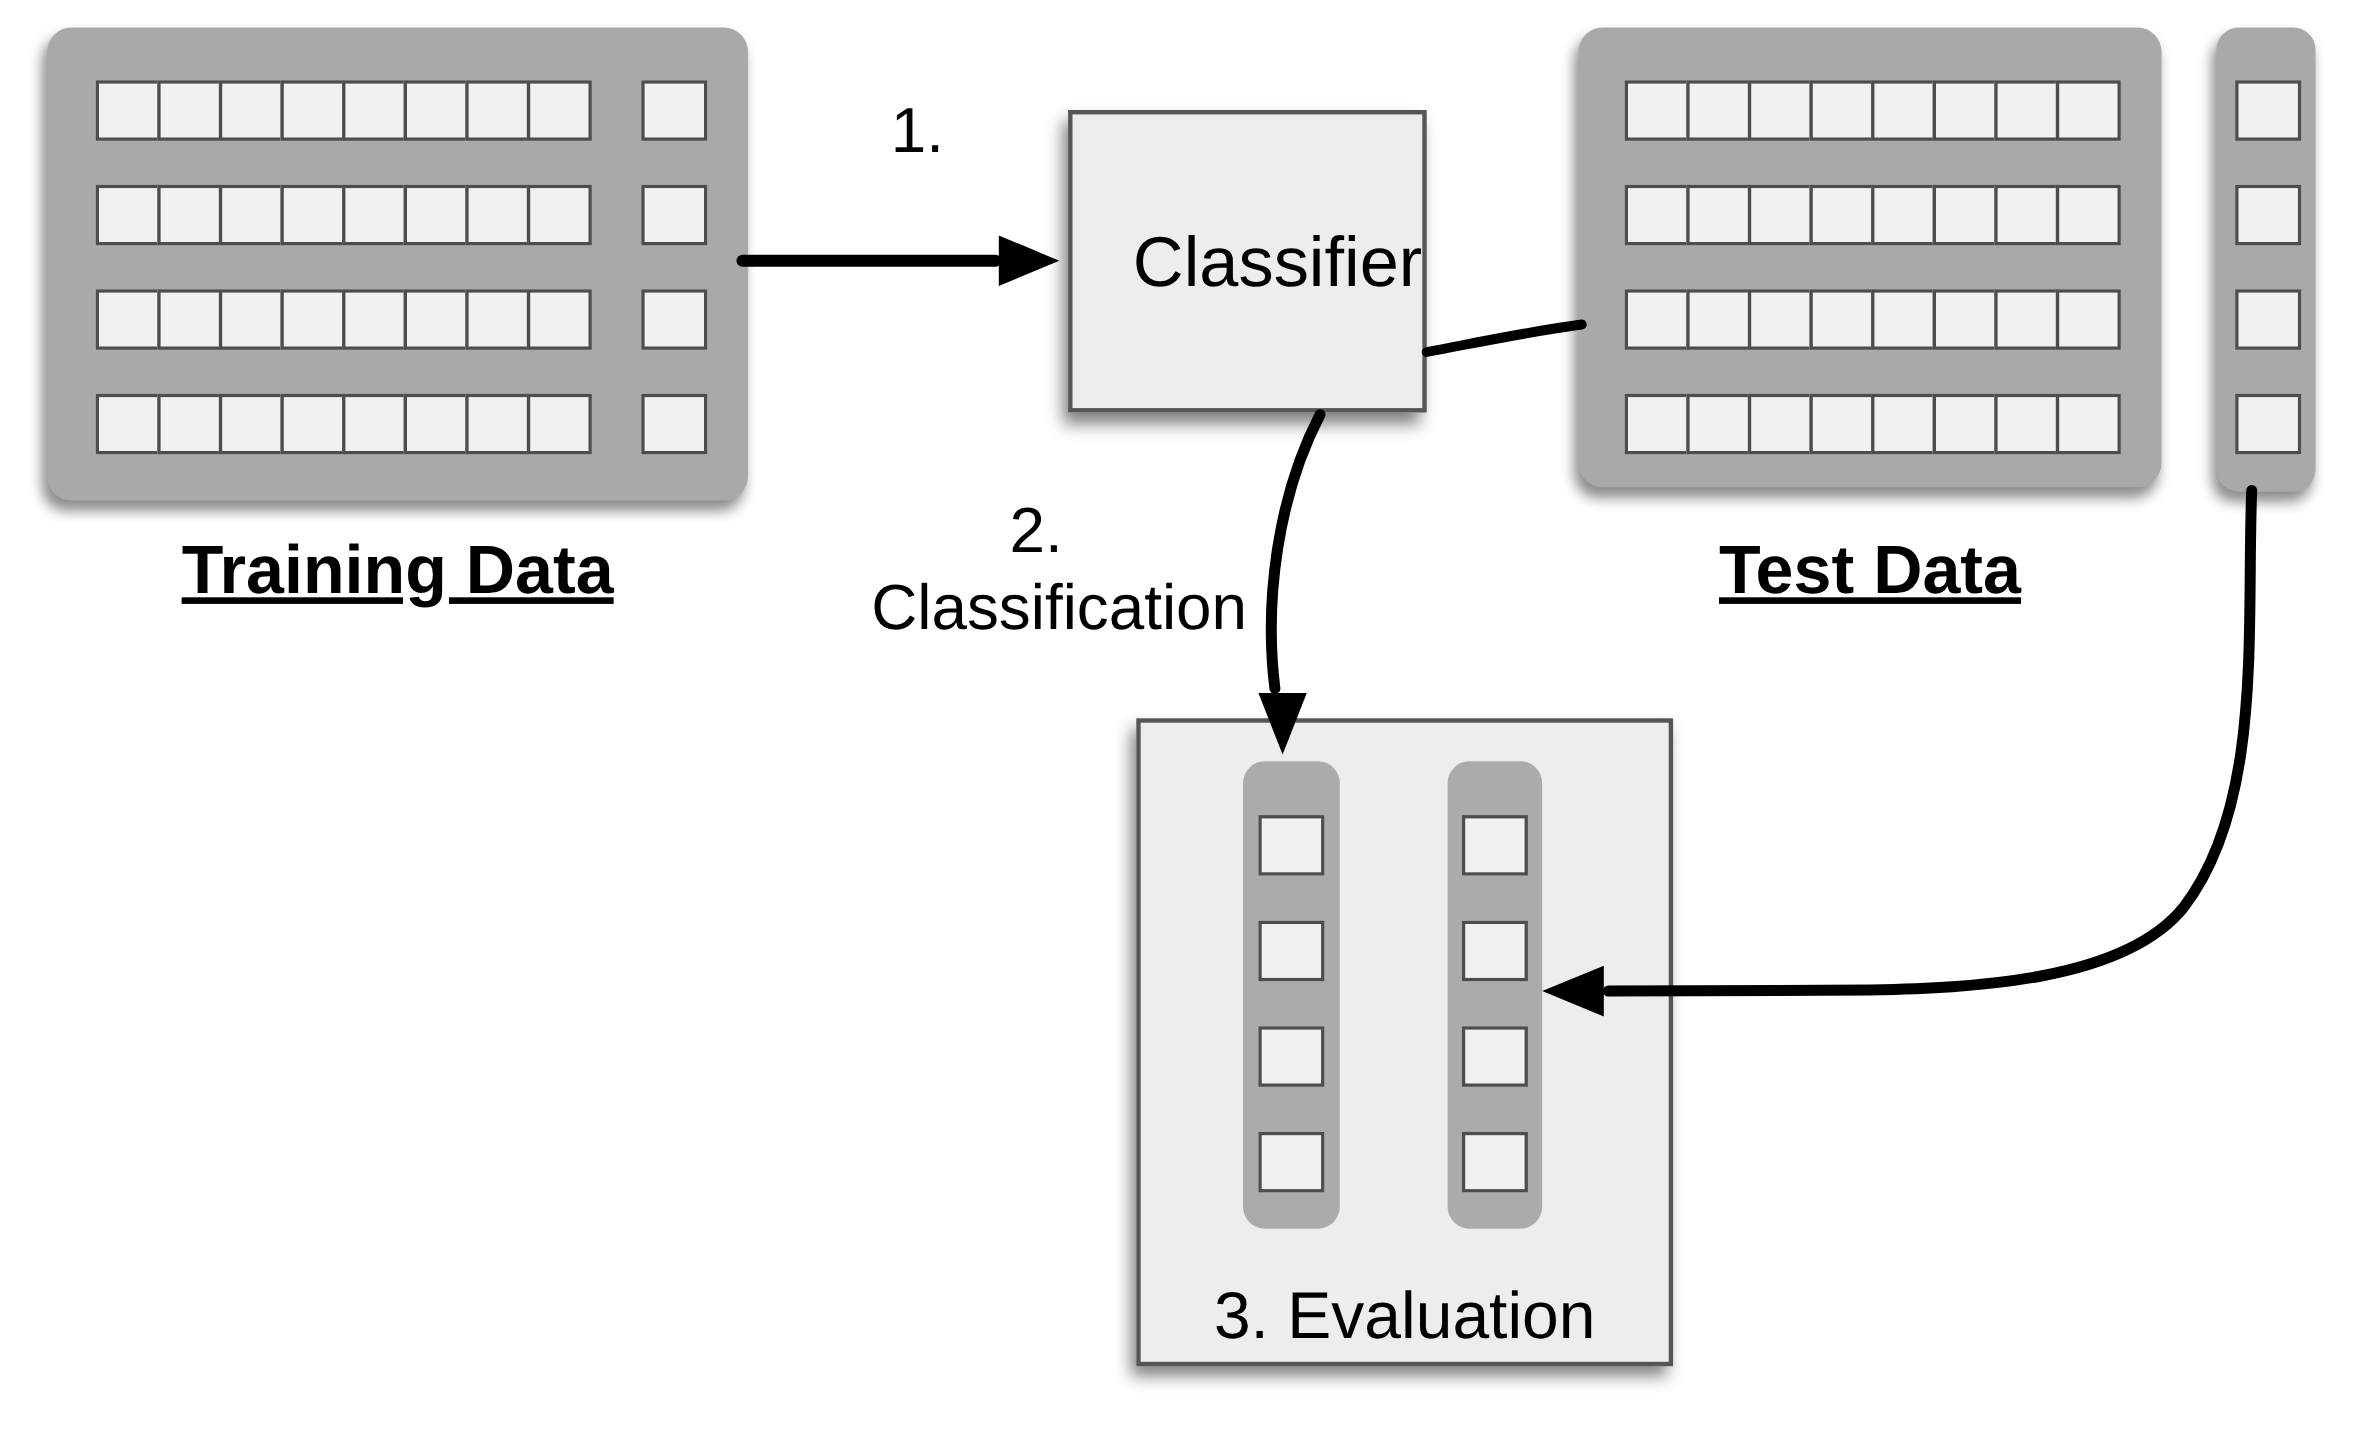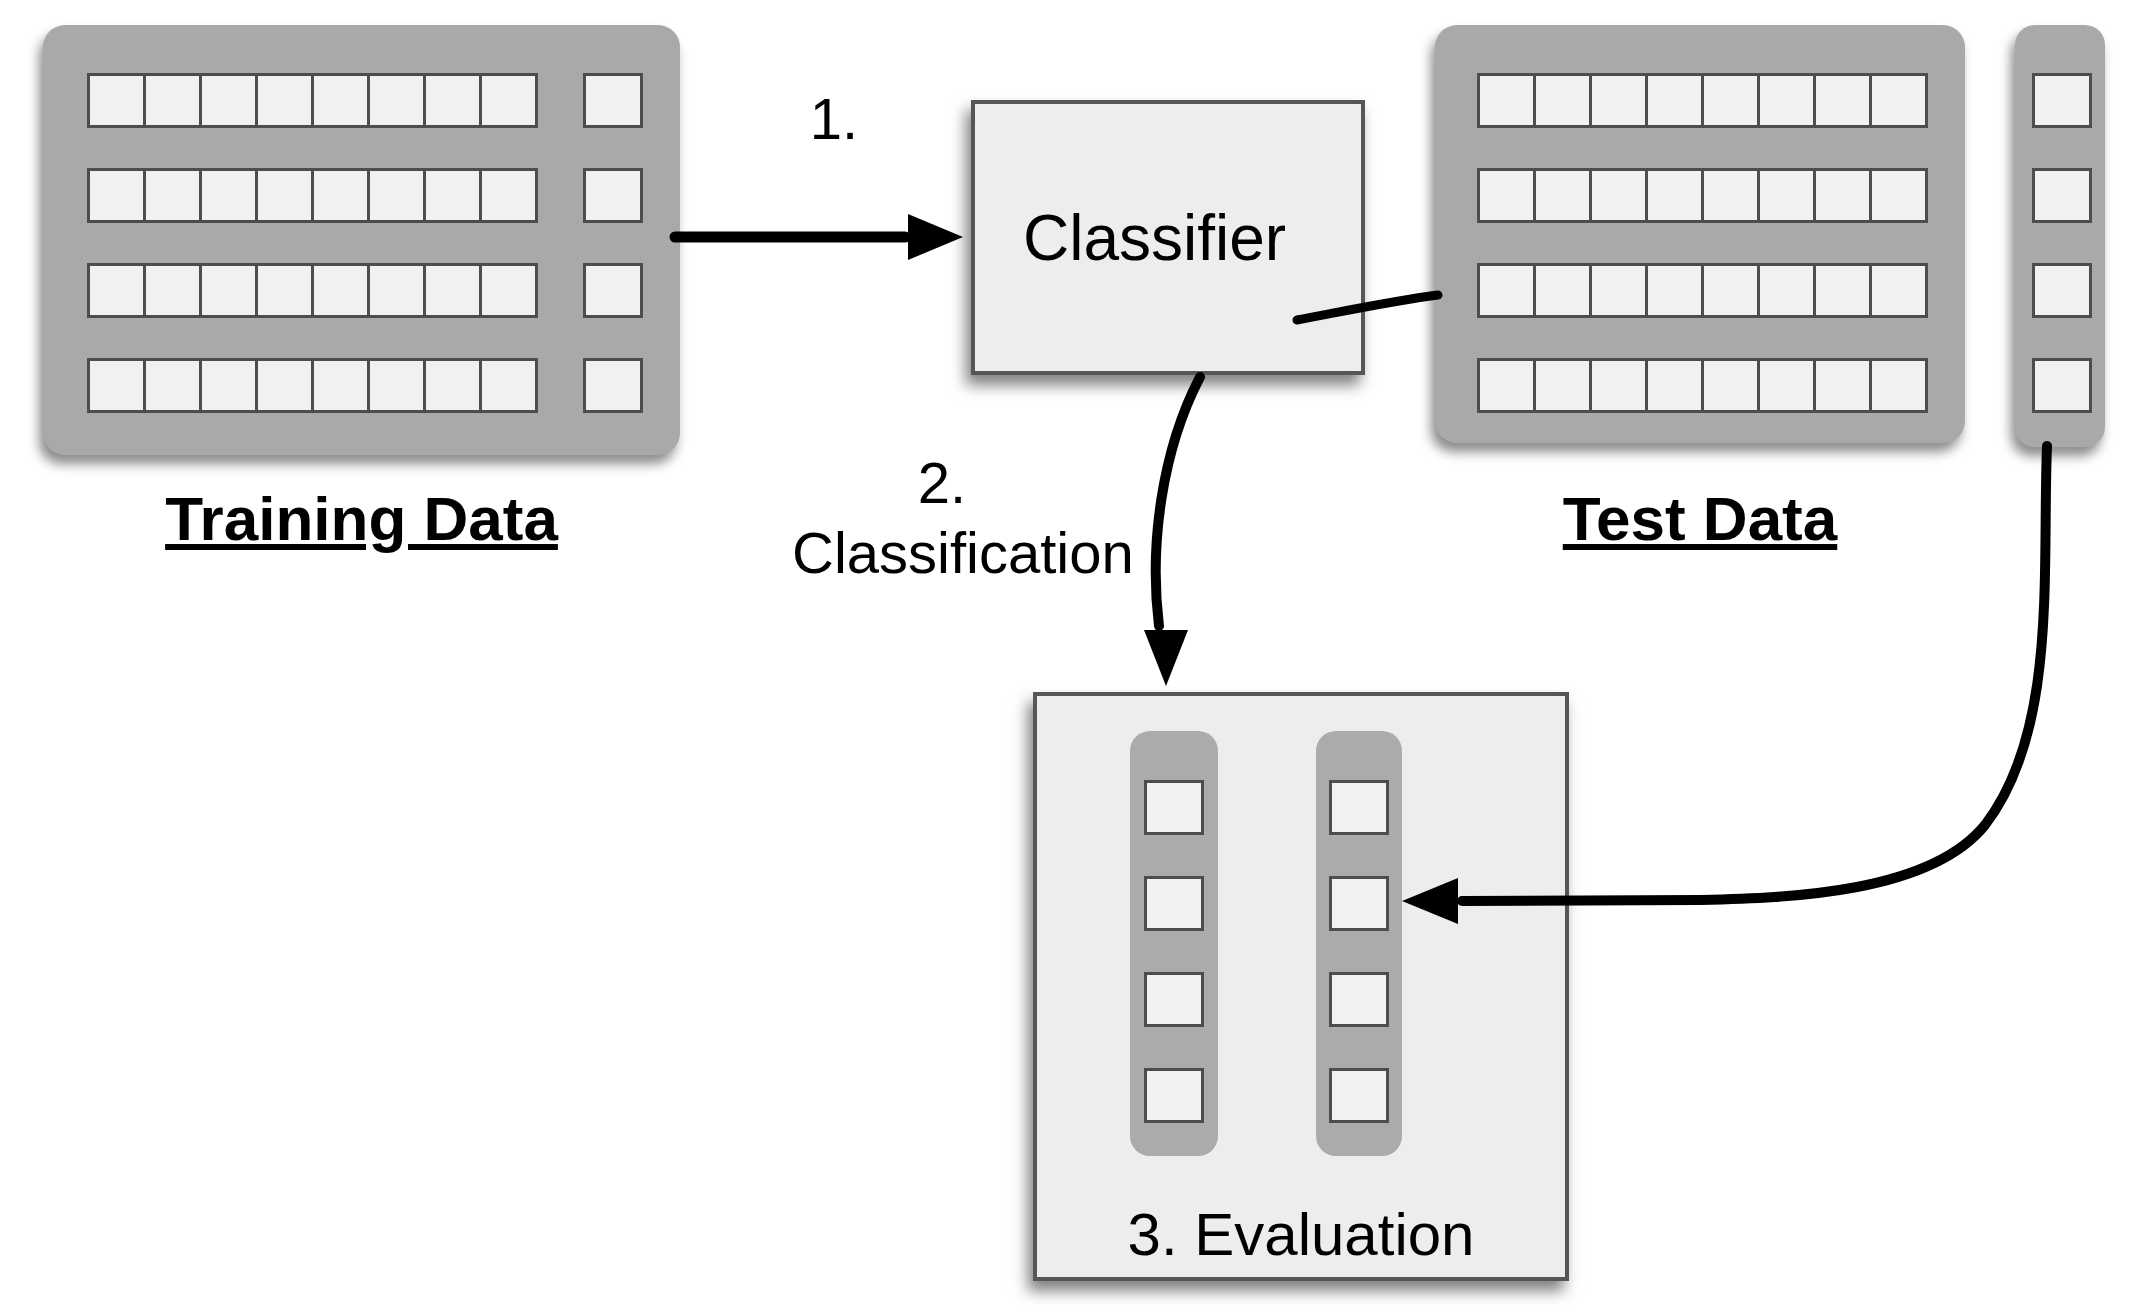--- a/index.html
+++ b/index.html
@@ -26,24 +26,24 @@
   #training-grid{left:44px;top:48px;}
   #training-labelcol-grid{left:540px;top:48px;}
   #test-grid{left:42px;top:48px;}
   #test-labelcol-grid{left:17px;top:48px;}
   .singlecol .cell{width:60px;}
   
   .procbox{
     position:absolute;box-sizing:border-box;background:#ededed;border:4px solid #565658;
     box-shadow:-5px 10px 14px rgba(0,0,0,0.5);
   }
-  #classifier-box{left:971px;top:100px;width:394px;height:275px;
-    display:flex;align-items:center;justify-content:flex-start;padding-left:48px;}
+  #classifier-box{left:971px;top:100px;width:326px;height:275px;
+    display:flex;align-items:center;justify-content:flex-end;padding-left:48px;}
   #classifier-box .boxtext{font-size:64px;line-height:1;}
-  #evaluation-box{left:1033px;top:692px;width:536px;height:589px;}
+  #evaluation-box{left:1033px;top:653px;width:488px;height:589px;}
   #evaluation-label{
     position:absolute;left:0;right:0;bottom:12px;text-align:center;
     font-size:60px;line-height:1;white-space:nowrap;
   }
   
   .eval-column{position:absolute;background:#ababab;border-radius:20px;top:35px;height:425px;}
   #eval-col1{left:93px;width:88px;}
   #eval-col2{left:279px;width:86px;}
   .eval-grid{position:absolute;top:49px;}
   #eval-col1 .eval-grid{left:14px;}

